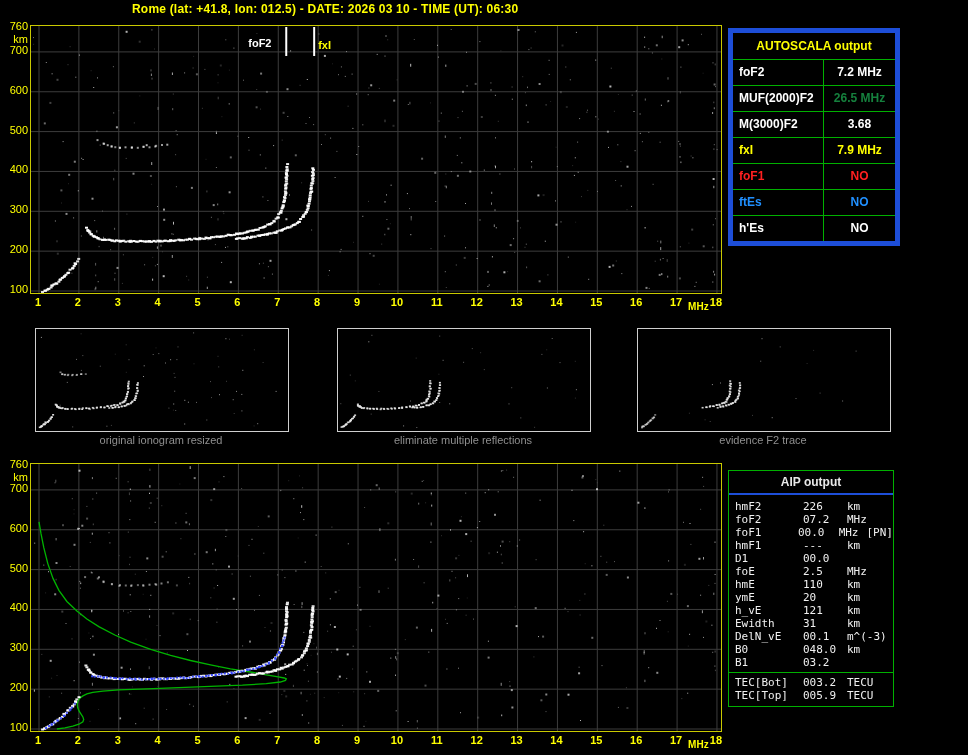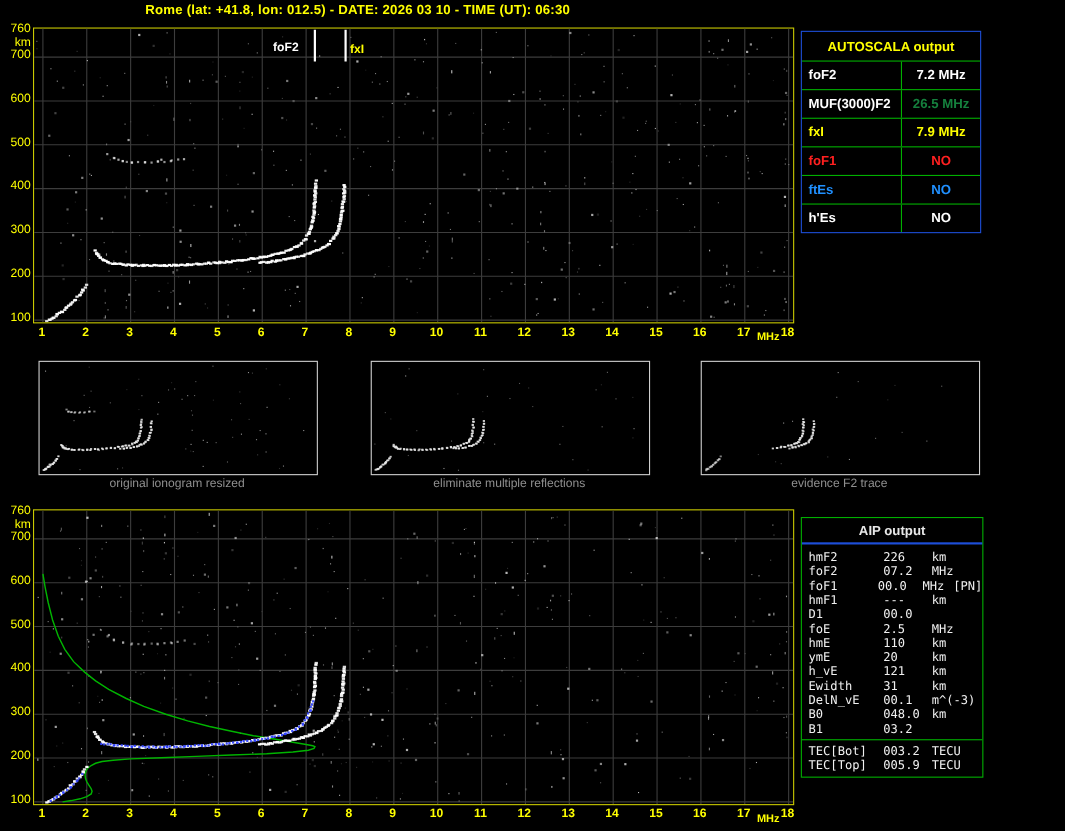--- a/index.html
+++ b/index.html
@@ -8,21 +8,21 @@
   .title{position:absolute;left:88px;top:2px;color:#ffff00;font-size:12px;font-weight:bold;letter-spacing:.2px;padding-left:44px;}
   .plot{position:absolute;border:1px solid #c9c900;background:#000;}
   .plot svg{display:block;}
   .thumb{position:absolute;width:252px;height:102px;border:1px solid #cfcfcf;background:#000;}
   .thumb svg{display:block;}
   .caption{position:absolute;width:252px;text-align:center;color:#8f8f8f;font-size:11px;}
   .ylabel{position:absolute;width:26px;text-align:right;color:#ffff00;font-weight:normal;font-size:11px;}
   .xlabel{position:absolute;width:24px;text-align:center;color:#ffff00;font-weight:bold;font-size:11px;}
   .axis-unit{position:absolute;color:#ffff00;font-weight:bold;font-size:10px;}
   .marker-label{position:absolute;font-weight:bold;font-size:11px;}
-  .as-table{position:absolute;left:728px;top:28px;width:162px;border:1px solid #1d4ed8;background:#000;}
+  .as-table{position:absolute;left:728px;top:28px;width:162px;border:5px solid #1d4ed8;background:#000;}
   .as-header{height:26px;line-height:26px;text-align:center;color:#ffff00;font-weight:bold;font-size:12px;}
   .as-row{display:flex;border-top:1px solid #00b000;}
   .as-cell{height:25px;line-height:25px;font-size:12px;font-weight:bold;}
   .as-label{width:84px;padding-left:6px;}
   .as-val{flex:1;text-align:center;border-left:1px solid #00b000;}
   .aip{position:absolute;left:728px;top:470px;width:164px;border:1px solid #00b000;background:#000;
        color:#f0f0f0;font-family:"DejaVu Sans Mono",monospace;font-size:11px;}
   .aip-header{height:22px;line-height:22px;text-align:center;font-family:"Liberation Sans",sans-serif;
               font-weight:bold;font-size:12px;color:#e8e8e8;border-bottom:2px solid #1d4ed8;}
   .aip-rows{padding:5px 0 3px 0;}
@@ -806,22 +806,26 @@
     </div>
 
   <div class="as-table">
     <div class="as-header">AUTOSCALA output</div>
     <div id="as-rows">
         <div class="as-row">
           <div class="as-cell as-label" style="color: rgb(255, 255, 255);">foF2</div>
           <div class="as-cell as-val" style="color: rgb(255, 255, 255);">7.2 MHz</div>
         </div>
         <div class="as-row">
-          <div class="as-cell as-label" style="color: rgb(255, 255, 255);">MUF(3000)F2</div>
+          <div class="as-cell as-label" style="color: rgb(255, 255, 255);">MUF(2000)F2</div>
           <div class="as-cell as-val" style="color: #15803d;">26.5 MHz</div>
+        </div>
+        <div class="as-row">
+          <div class="as-cell as-label" style="color: rgb(255, 255, 255);">M(3000)F2</div>
+          <div class="as-cell as-val" style="color: rgb(255, 255, 255);">3.68</div>
         </div>
         <div class="as-row">
           <div class="as-cell as-label" style="color: rgb(255, 255, 0);">fxI</div>
           <div class="as-cell as-val" style="color: rgb(255, 255, 0);">7.9 MHz</div>
         </div>
         <div class="as-row">
           <div class="as-cell as-label" style="color: rgb(255, 32, 32);">foF1</div>
           <div class="as-cell as-val" style="color: rgb(255, 32, 32);">NO</div>
         </div>
         <div class="as-row">

